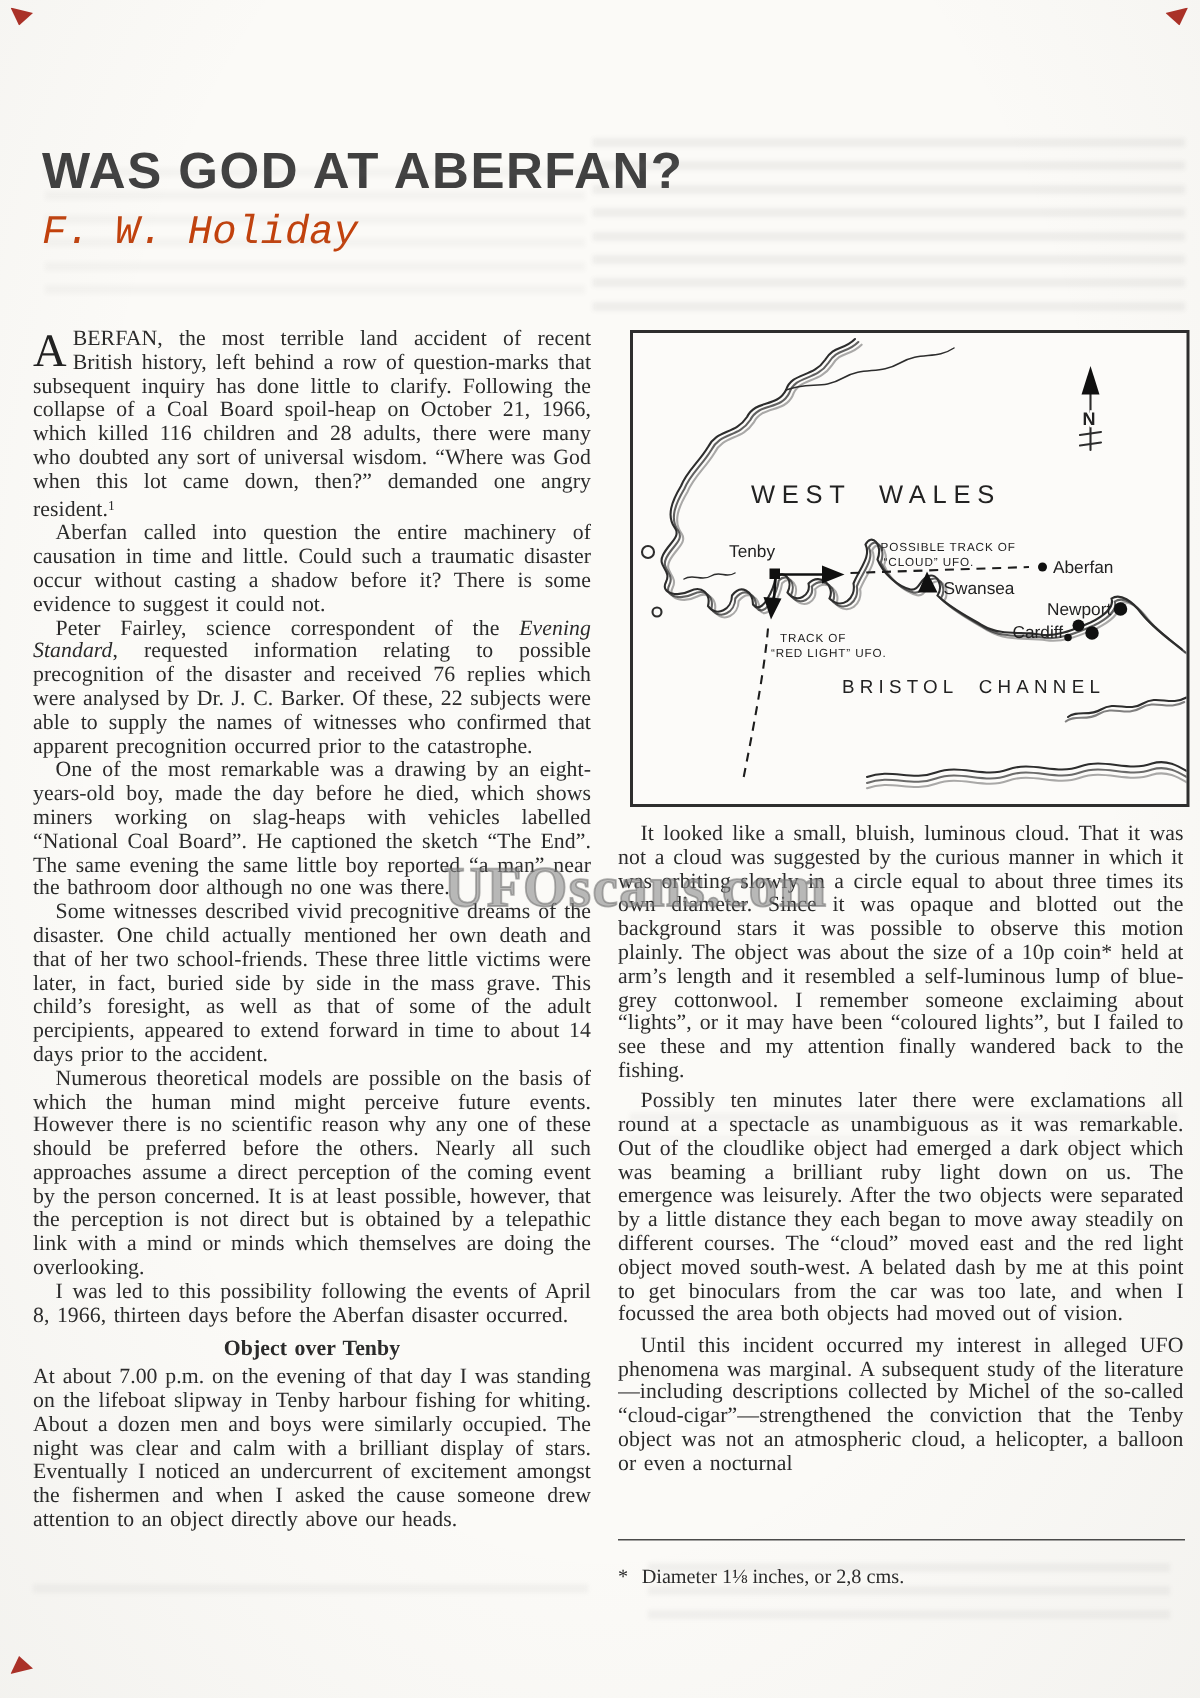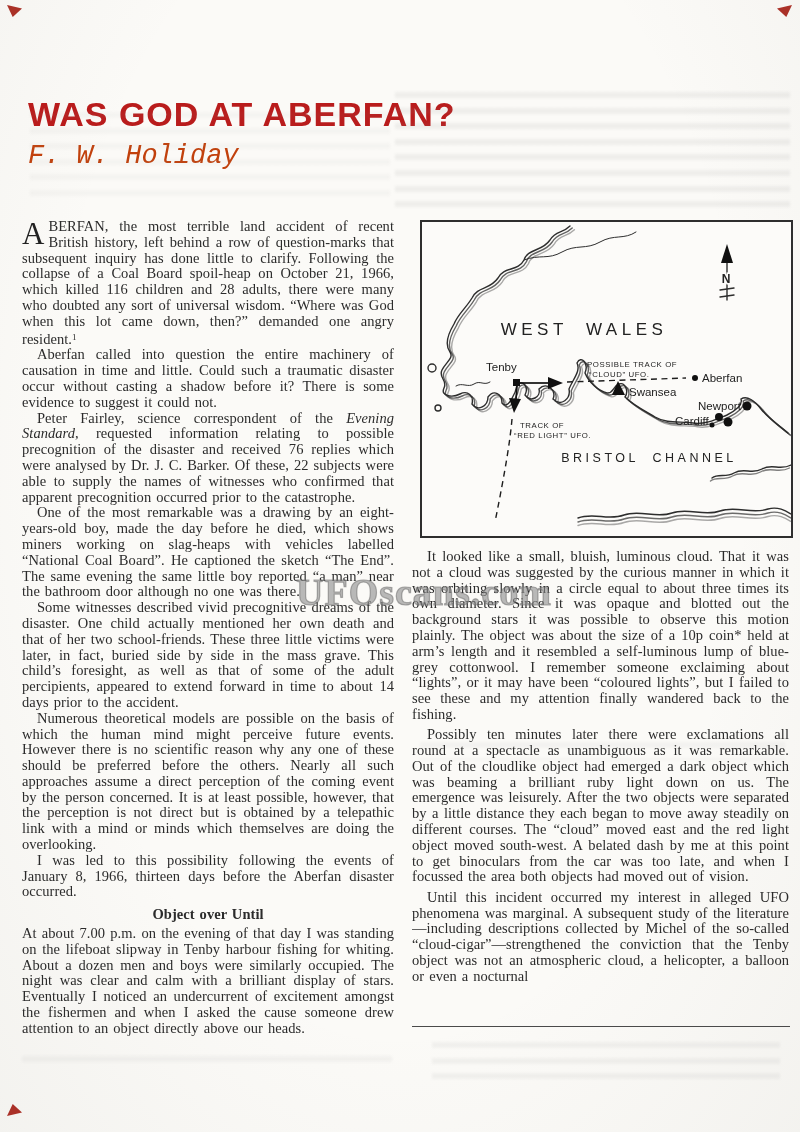--- a/index.html
+++ b/index.html
@@ -14,21 +14,21 @@
   }
   
   .mark { position:absolute; width:15px; height:12px; background:#a32016; opacity:.92; }
   .mark.tl { left:7px; top:5px;    clip-path:polygon(0 0, 100% 30%, 38% 100%); }
   .mark.tr { left:777px; top:5px;  clip-path:polygon(100% 0, 0 30%, 62% 100%); }
   .mark.bl { left:7px; top:1104px; clip-path:polygon(0 100%, 38% 0, 100% 70%); }
 
   .title {
     position:absolute; left:28px; top:72px; width:740px;
     font-family:"Liberation Sans", sans-serif; font-weight:bold;
-    font-size:34px; letter-spacing:1px; color:#b91c1c; white-space:nowrap;
+    font-size:34px; letter-spacing:1px; color:#404040; white-space:nowrap;
   }
   .author {
     position:absolute; left:28px; top:141px;
     font-family:Liberation Mono, monospace; font-style:italic;
     font-size:27px; color:#c2410c;
   }
 
   .col {
     position:absolute; text-align:justify;
     font-size:14.5px; line-height:15.8px; word-spacing:1.3px; letter-spacing:0.05px;
@@ -103,22 +103,22 @@
   <h1 class="title">WAS GOD AT ABERFAN?</h1>
   <div class="author">F. W. Holiday</div>
 
   <div class="col leftcol">
     <p class="noindent"><span class="dropcap">A</span><span>BERFAN, the most terrible land accident of recent British history, left behind a row of question-marks that subsequent inquiry has done little to clarify. Following the collapse of a Coal Board spoil-heap on October 21, 1966, which killed 116 children and 28 adults, there were many who doubted any sort of universal wisdom. “Where was God when this lot came down, then?” demanded one angry resident.</span><sup class="fn">1</sup></p>
     <p>Aberfan called into question the entire machinery of causation in time and little. Could such a traumatic disaster occur without casting a shadow before it? There is some evidence to suggest it could not.</p>
     <p><span>Peter Fairley, science correspondent of the </span><span class="ital">Evening Standard</span><span>, requested information relating to possible precognition of the disaster and received 76 replies which were analysed by Dr. J. C. Barker. Of these, 22 subjects were able to supply the names of witnesses who confirmed that apparent precognition occurred prior to the catastrophe.</span></p>
     <p>One of the most remarkable was a drawing by an eight-years-old boy, made the day before he died, which shows miners working on slag-heaps with vehicles labelled “National Coal Board”. He captioned the sketch “The End”. The same evening the same little boy reported “a man” near the bathroom door although no one was there.</p>
     <p>Some witnesses described vivid precognitive dreams of the disaster. One child actually mentioned her own death and that of her two school-friends. These three little victims were later, in fact, buried side by side in the mass grave. This child’s foresight, as well as that of some of the adult percipients, appeared to extend forward in time to about 14 days prior to the accident.</p>
     <p>Numerous theoretical models are possible on the basis of which the human mind might perceive future events. However there is no scientific reason why any one of these should be preferred before the others. Nearly all such approaches assume a direct perception of the coming event by the person concerned. It is at least possible, however, that the perception is not direct but is obtained by a telepathic link with a mind or minds which themselves are doing the overlooking.</p>
-    <p>I was led to this possibility following the events of January 8, 1966, thirteen days before the Aberfan disaster occurred.</p>
-    <span class="subhead">Object over Until</span>
+    <p>I was led to this possibility following the events of April 8, 1966, thirteen days before the Aberfan disaster occurred.</p>
+    <span class="subhead">Object over Tenby</span>
     <p class="noindent">At about 7.00 p.m. on the evening of that day I was standing on the lifeboat slipway in Tenby harbour fishing for whiting. About a dozen men and boys were similarly occupied. The night was clear and calm with a brilliant display of stars. Eventually I noticed an undercurrent of excitement amongst the fishermen and when I asked the cause someone drew attention to an object directly above our heads.</p>
   </div>
 
   <div class="map">
     <svg viewBox="0 0 369 314">
 
       <g>
         <path id="cm" class="coast" d="M148,4 C140,12 134,8 128,18 C120,30 106,26 102,38 C96,50 82,44 76,56 C68,68 56,64 50,76 C44,86 36,92 32,102 C26,112 22,122 28,130 C32,136 24,140 20,148 C16,156 26,158 22,166 C18,174 30,176 38,172 C46,168 52,174 50,182 C56,190 66,184 66,175 C72,167 80,172 80,181 C86,189 94,170 95,163 C101,157 107,165 103,173 C109,181 119,175 117,167 C125,159 135,169 131,177 C139,185 149,177 147,167 C151,157 159,149 155,141 C159,133 167,141 163,151 C167,161 177,169 185,171 C191,172 191,164 197,162 C203,160 207,169 203,175 C211,183 223,189 233,195 C245,202 259,199 271,201 C283,203 295,197 305,193 C313,189 321,183 319,177 C325,173 333,179 339,187 C347,197 359,205 366,211"></path>
         <use href="#cm" x="2.2" y="2" class="coast-echo" opacity="0.75"></use>
         <use href="#cm" x="4.4" y="3.8" class="coast-echo" opacity="0.4"></use>
@@ -180,15 +180,16 @@
   <div class="col rightcol">
     <p>It looked like a small, bluish, luminous cloud. That it was not a cloud was suggested by the curious manner in which it was orbiting slowly in a circle equal to about three times its own diameter. Since it was opaque and blotted out the background stars it was possible to observe this motion plainly. The object was about the size of a 10p coin* held at arm’s length and it resembled a self-luminous lump of blue-grey cottonwool. I remember someone exclaiming about “lights”, or it may have been “coloured lights”, but I failed to see these and my attention finally wandered back to the fishing.</p>
     <p>Possibly ten minutes later there were exclamations all round at a spectacle as unambiguous as it was remarkable. Out of the cloudlike object had emerged a dark object which was beaming a brilliant ruby light down on us. The emergence was leisurely. After the two objects were separated by a little distance they each began to move away steadily on different courses. The “cloud” moved east and the red light object moved south-west. A belated dash by me at this point to get binoculars from the car was too late, and when I focussed the area both objects had moved out of vision.</p>
     <p>Until this incident occurred my interest in alleged UFO phenomena was marginal. A subsequent study of the literature—including descriptions collected by Michel of the so-called “cloud-cigar”—strengthened the conviction that the Tenby object was not an atmospheric cloud, a helicopter, a balloon or even a nocturnal</p>
   </div>
 
   <div class="watermark">UFOscans.com</div>
 
   <div class="footnote">
     <div class="rule"></div>
+    <div><span class="star">*</span><span>Diameter 1⅛ inches, or 2,8 cms.</span></div>
   </div>
 
 </div>
 
 </body></html>

